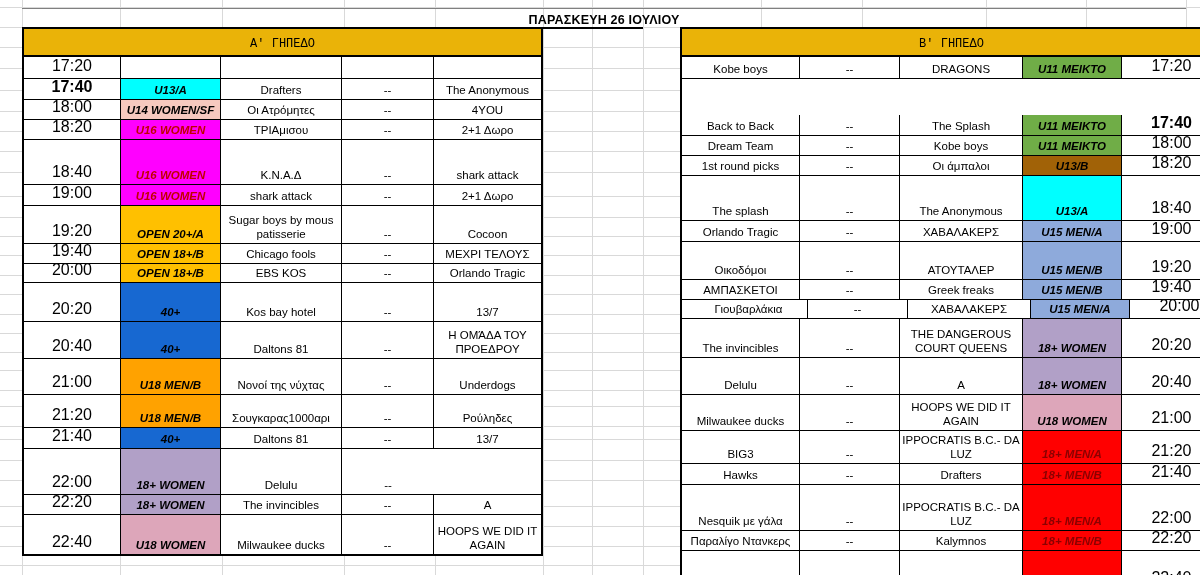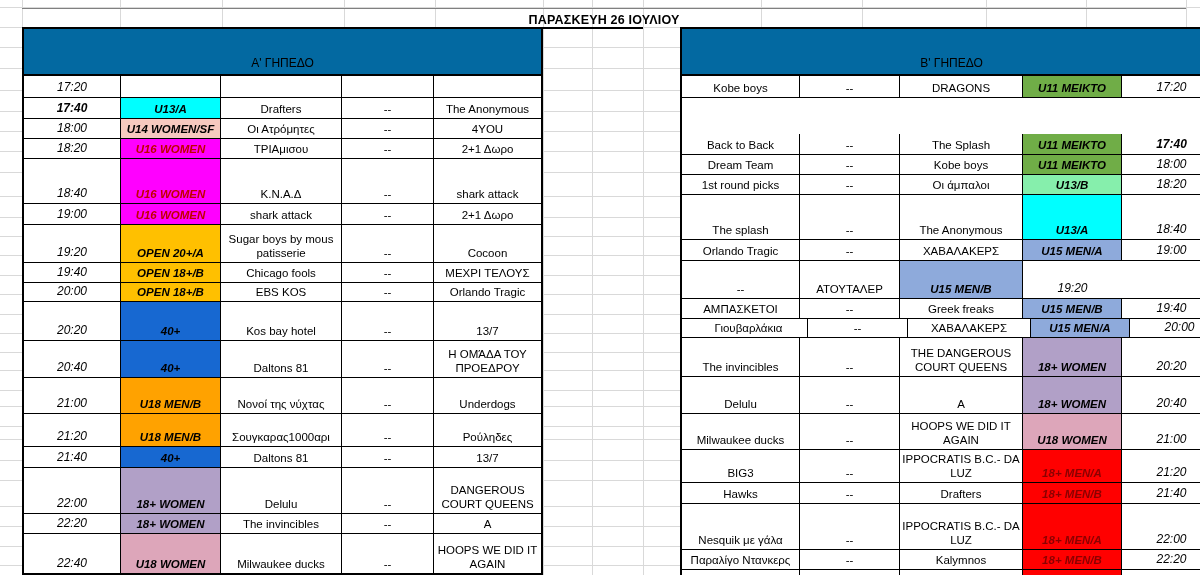--- a/index.html
+++ b/index.html
@@ -14,35 +14,35 @@
     display:flex;align-items:flex-end;justify-content:center;
     font-weight:700;font-size:12.5px;letter-spacing:.2px;
   }
   .court-table{
     position:absolute;top:27px;border:2px solid #000;background:#fff;
     box-sizing:border-box;
   }
   #table-a{left:22px;width:521px;}
   #table-b{left:680px;width:543px;}
   .court-header{
-    height:47px;border-bottom:2px solid #000;box-sizing:border-box;
+    height:28px;border-bottom:2px solid #000;box-sizing:border-box;
     display:flex;align-items:flex-end;justify-content:center;
-    font-size:12px;padding-bottom:4px;background:#0369a1;
+    font-size:12px;padding-bottom:4px;background:#eab308;font-family:Liberation Mono, monospace;
   }
   .row{display:grid;box-sizing:border-box;border-bottom:1px solid #000;background:#fff;}
   .row:last-child{border-bottom:none;}
   #rows-a .row{grid-template-columns:97px 100px 121px 92px 107px;}
   #rows-b .row{grid-template-columns:118px 100px 123px 99px 99px;}
   .c{
     display:flex;align-items:flex-end;justify-content:center;text-align:center;
     font-size:11.5px;line-height:1.22;padding:1px 2px 2px 2px;
     box-sizing:border-box;border-right:1px solid #000;overflow:hidden;
   }
   .c:last-child{border-right:none;}
-  .t{font-style:italic;font-size:12px;}
+  .t{font-size:16px;}
   .k{font-style:italic;font-weight:700;}
   .b{font-weight:700;}
   #gap-topline{position:absolute;left:543px;top:27px;width:100px;height:2px;background:#000;}
 </style>
 </head>
 <body>
 
 <div id="sheet">
 
   <div id="gridlines">
@@ -193,21 +193,20 @@
           <div class="c k" style="background: rgb(23, 104, 209); color: rgb(0, 0, 0);">40+</div>
           <div class="c">Daltons 81</div>
           <div class="c">--</div>
           <div class="c">13/7</div>
         </div>
         <div class="row" style="height: 46px;">
           <div class="c t">22:00</div>
           <div class="c k" style="background: rgb(177, 160, 199); color: rgb(0, 0, 0);">18+ WOMEN</div>
           <div class="c">Delulu</div>
           <div class="c">--</div>
-          <div class="c">DANGEROUS COURT QUEENS</div>
         </div>
         <div class="row" style="height: 20px;">
           <div class="c t">22:20</div>
           <div class="c k" style="background: rgb(177, 160, 199); color: rgb(0, 0, 0);">18+ WOMEN</div>
           <div class="c">The invincibles</div>
           <div class="c">--</div>
           <div class="c">A</div>
         </div>
         <div class="row" style="height: 39px;">
           <div class="c t">22:40</div>
@@ -240,38 +239,39 @@
           <div class="c">Dream Team</div>
           <div class="c">--</div>
           <div class="c">Kobe boys</div>
           <div class="c k" style="background: rgb(112, 173, 71); color: rgb(0, 0, 0);">U11 ΜΕΙΚΤΟ</div>
           <div class="c t">18:00</div>
         </div>
         <div class="row" style="height: 20px;">
           <div class="c">1st round picks</div>
           <div class="c">--</div>
           <div class="c">Οι άμπαλοι</div>
-          <div class="c k" style="background: #86efac; color: rgb(0, 0, 0);">U13/B</div>
+          <div class="c k" style="background: #a16207; color: rgb(0, 0, 0);">U13/B</div>
           <div class="c t">18:20</div>
         </div>
         <div class="row" style="height: 45px;">
           <div class="c">The splash</div>
           <div class="c">--</div>
           <div class="c">The Anonymous</div>
           <div class="c k" style="background: rgb(0, 255, 255); color: rgb(0, 0, 0);">U13/A</div>
           <div class="c t">18:40</div>
         </div>
         <div class="row" style="height: 21px;">
           <div class="c">Orlando Tragic</div>
           <div class="c">--</div>
           <div class="c">ΧΑΒΑΛΑΚΕΡΣ</div>
           <div class="c k" style="background: rgb(142, 170, 219); color: rgb(0, 0, 0);">U15 MEN/A</div>
           <div class="c t">19:00</div>
         </div>
         <div class="row" style="height: 38px;">
+          <div class="c">Οικοδόμοι</div>
           <div class="c">--</div>
           <div class="c">ΑΤΟΥΤΑΛΕΡ</div>
           <div class="c k" style="background: rgb(142, 170, 219); color: rgb(0, 0, 0);">U15 MEN/B</div>
           <div class="c t">19:20</div>
         </div>
         <div class="row" style="height: 20px;">
           <div class="c">ΑΜΠΑΣΚΕΤΟΙ</div>
           <div class="c">--</div>
           <div class="c">Greek freaks</div>
           <div class="c k" style="background: rgb(142, 170, 219); color: rgb(0, 0, 0);">U15 MEN/B</div>

